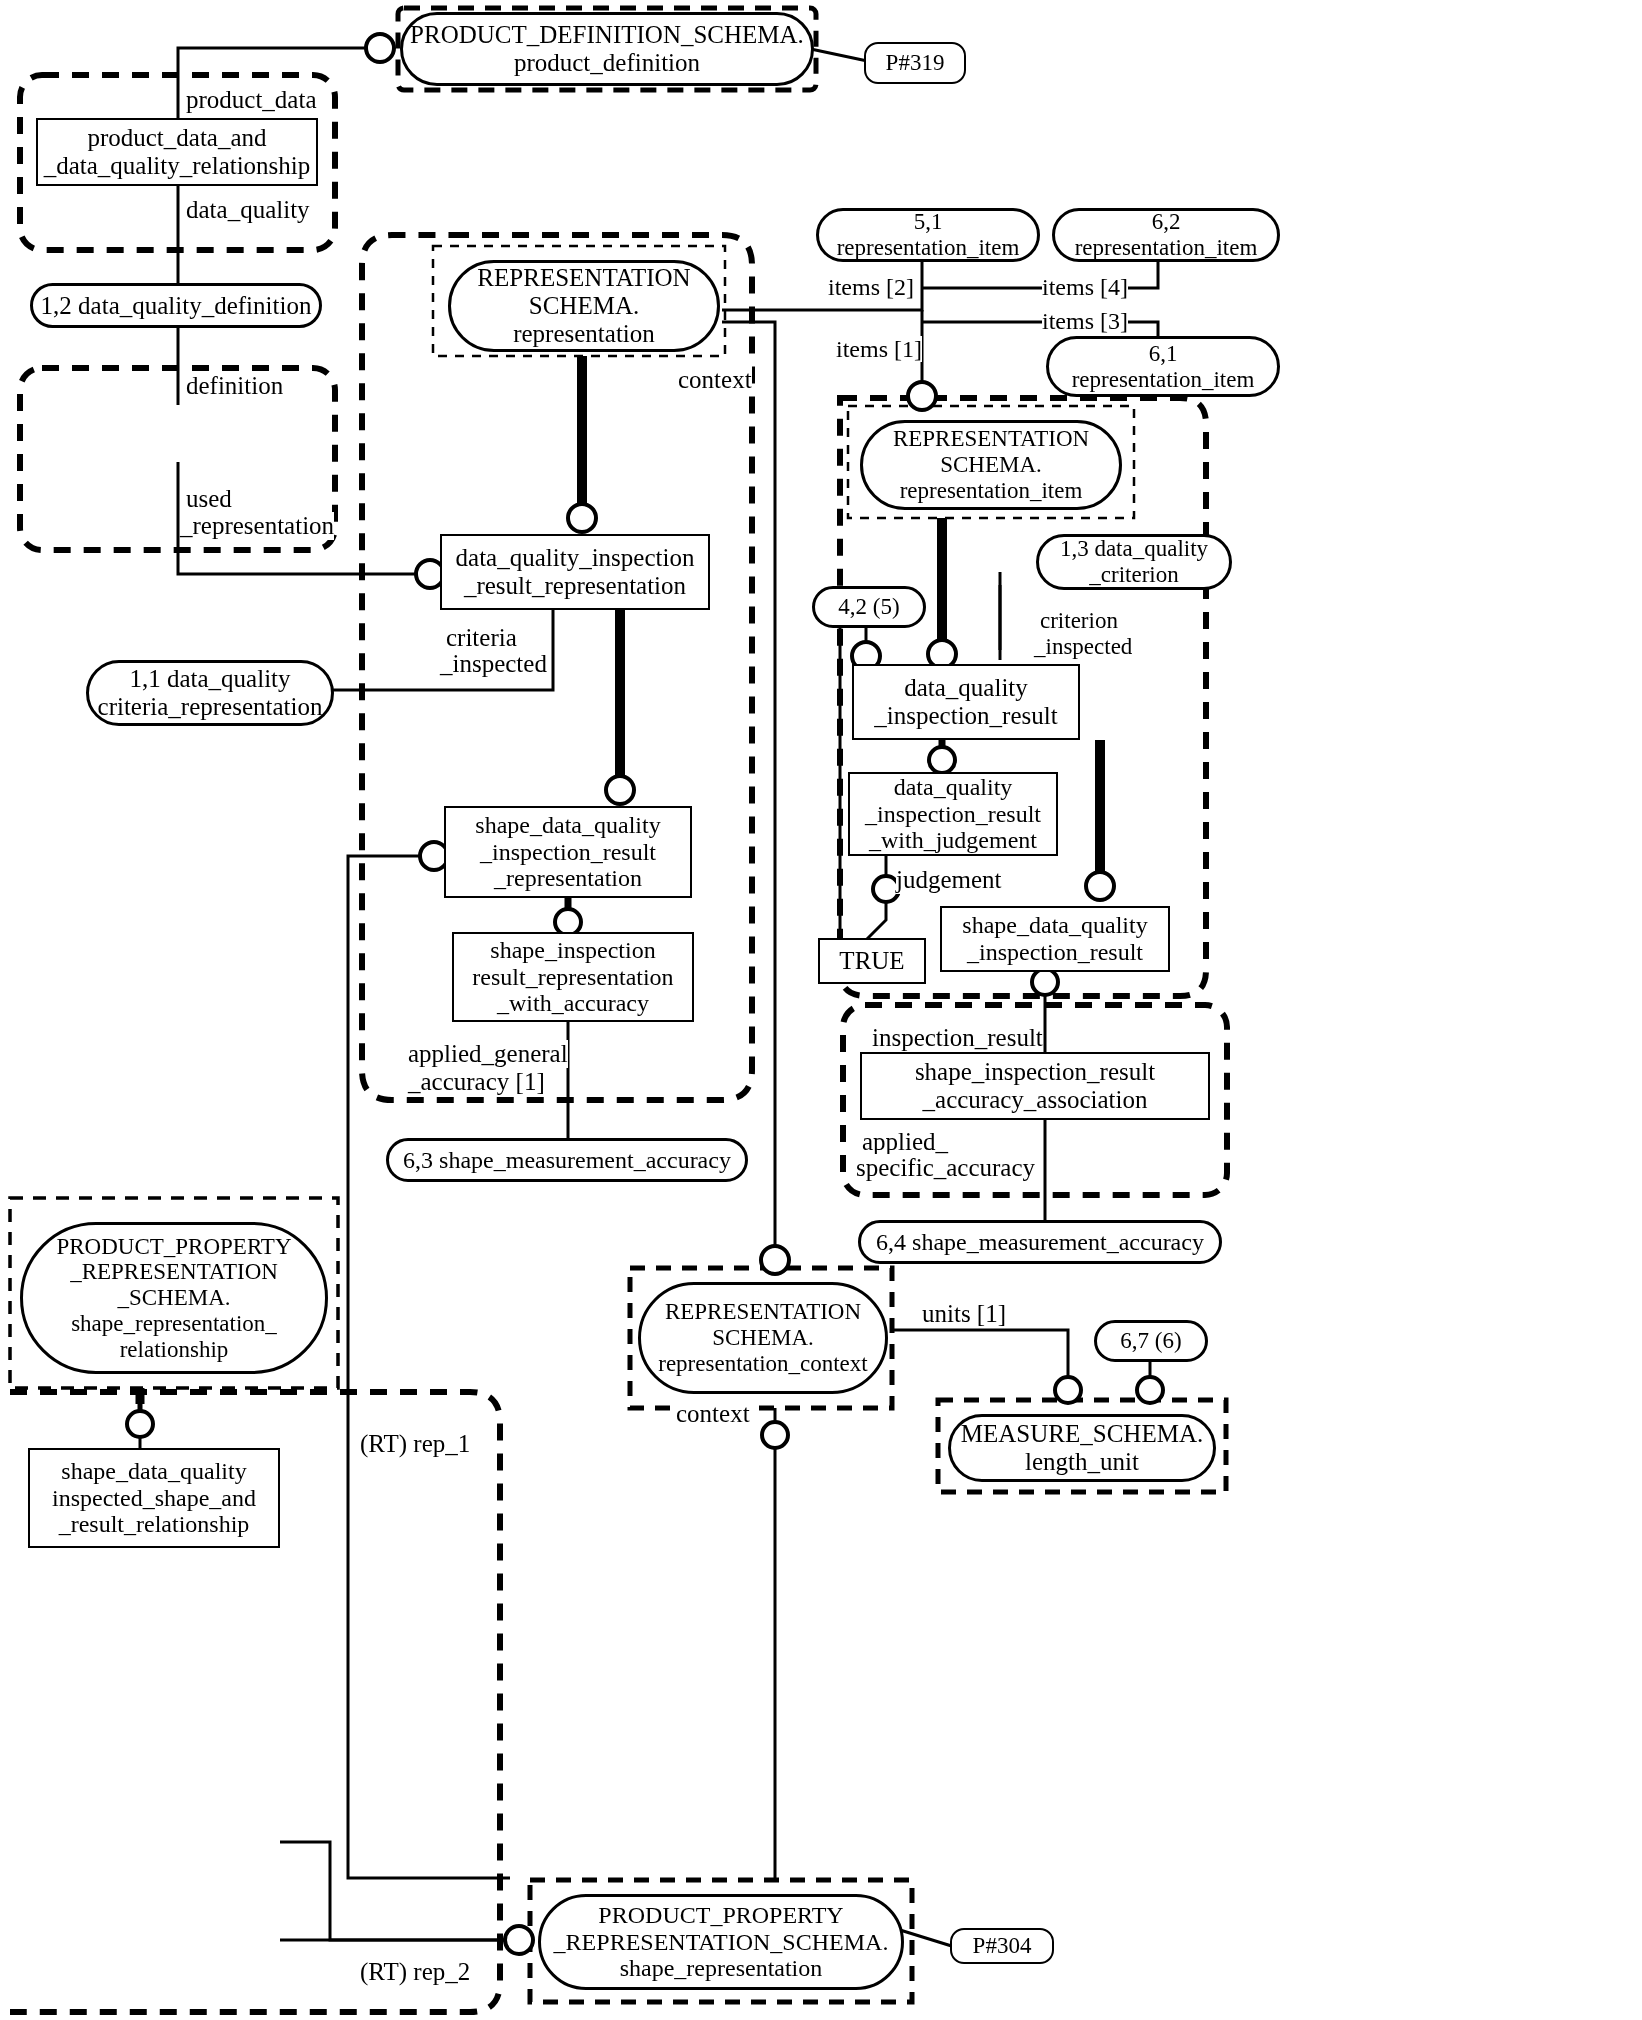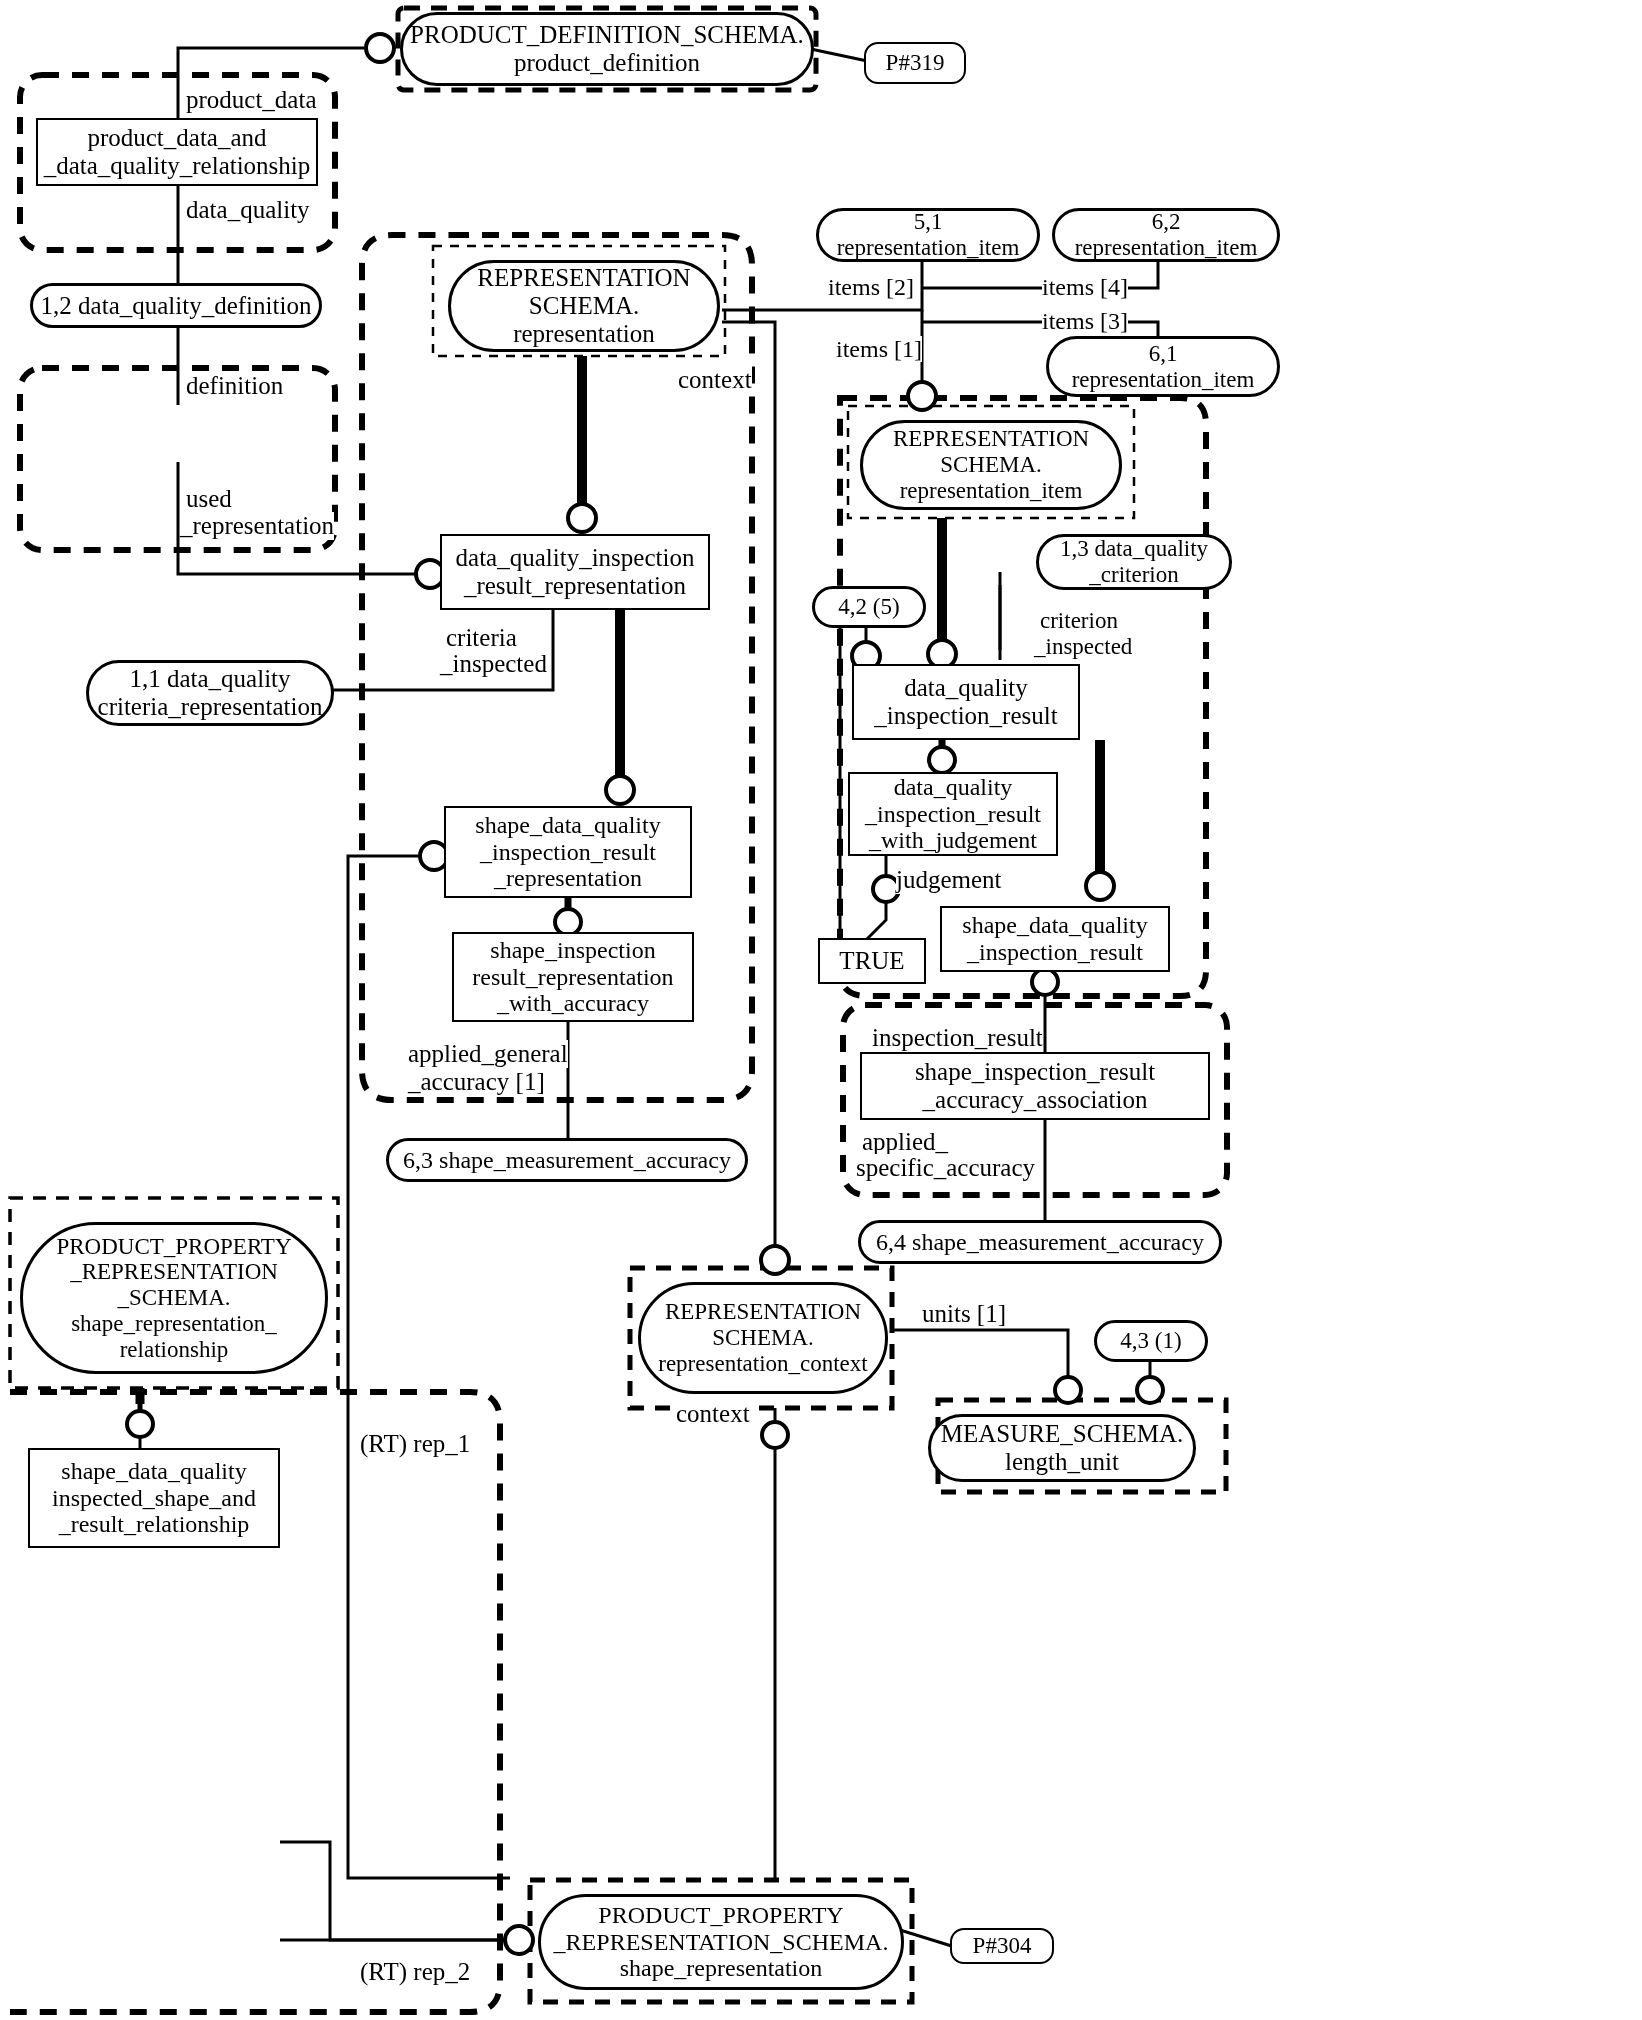--- a/index.html
+++ b/index.html
@@ -300,24 +300,24 @@
 
   <div class="node schema" style="left:638px;top:1282px;width:250px;height:112px;font-size:23px;">
     <div>
       <div>REPRESENTATION</div>
       <div>SCHEMA.</div>
       <div>representation_context</div>
     </div>
   </div>
 
   <div class="node ref" style="left:1094px;top:1320px;width:114px;height:42px;font-size:23px;">
-    <span>4,3 (1)</span>
-  </div>
-
-  <div class="node schema" style="left:928px;top:1414px;width:268px;height:68px;font-size:25px;">
+    <span>6,7 (6)</span>
+  </div>
+
+  <div class="node schema" style="left:948px;top:1414px;width:268px;height:68px;font-size:25px;">
     <div>
       <div>MEASURE_SCHEMA.</div>
       <div>length_unit</div>
     </div>
   </div>
 
   <div class="node schema" style="left:538px;top:1894px;width:366px;height:96px;font-size:24px;">
     <div>
       <div>PRODUCT_PROPERTY</div>
       <div>_REPRESENTATION_SCHEMA.</div>

